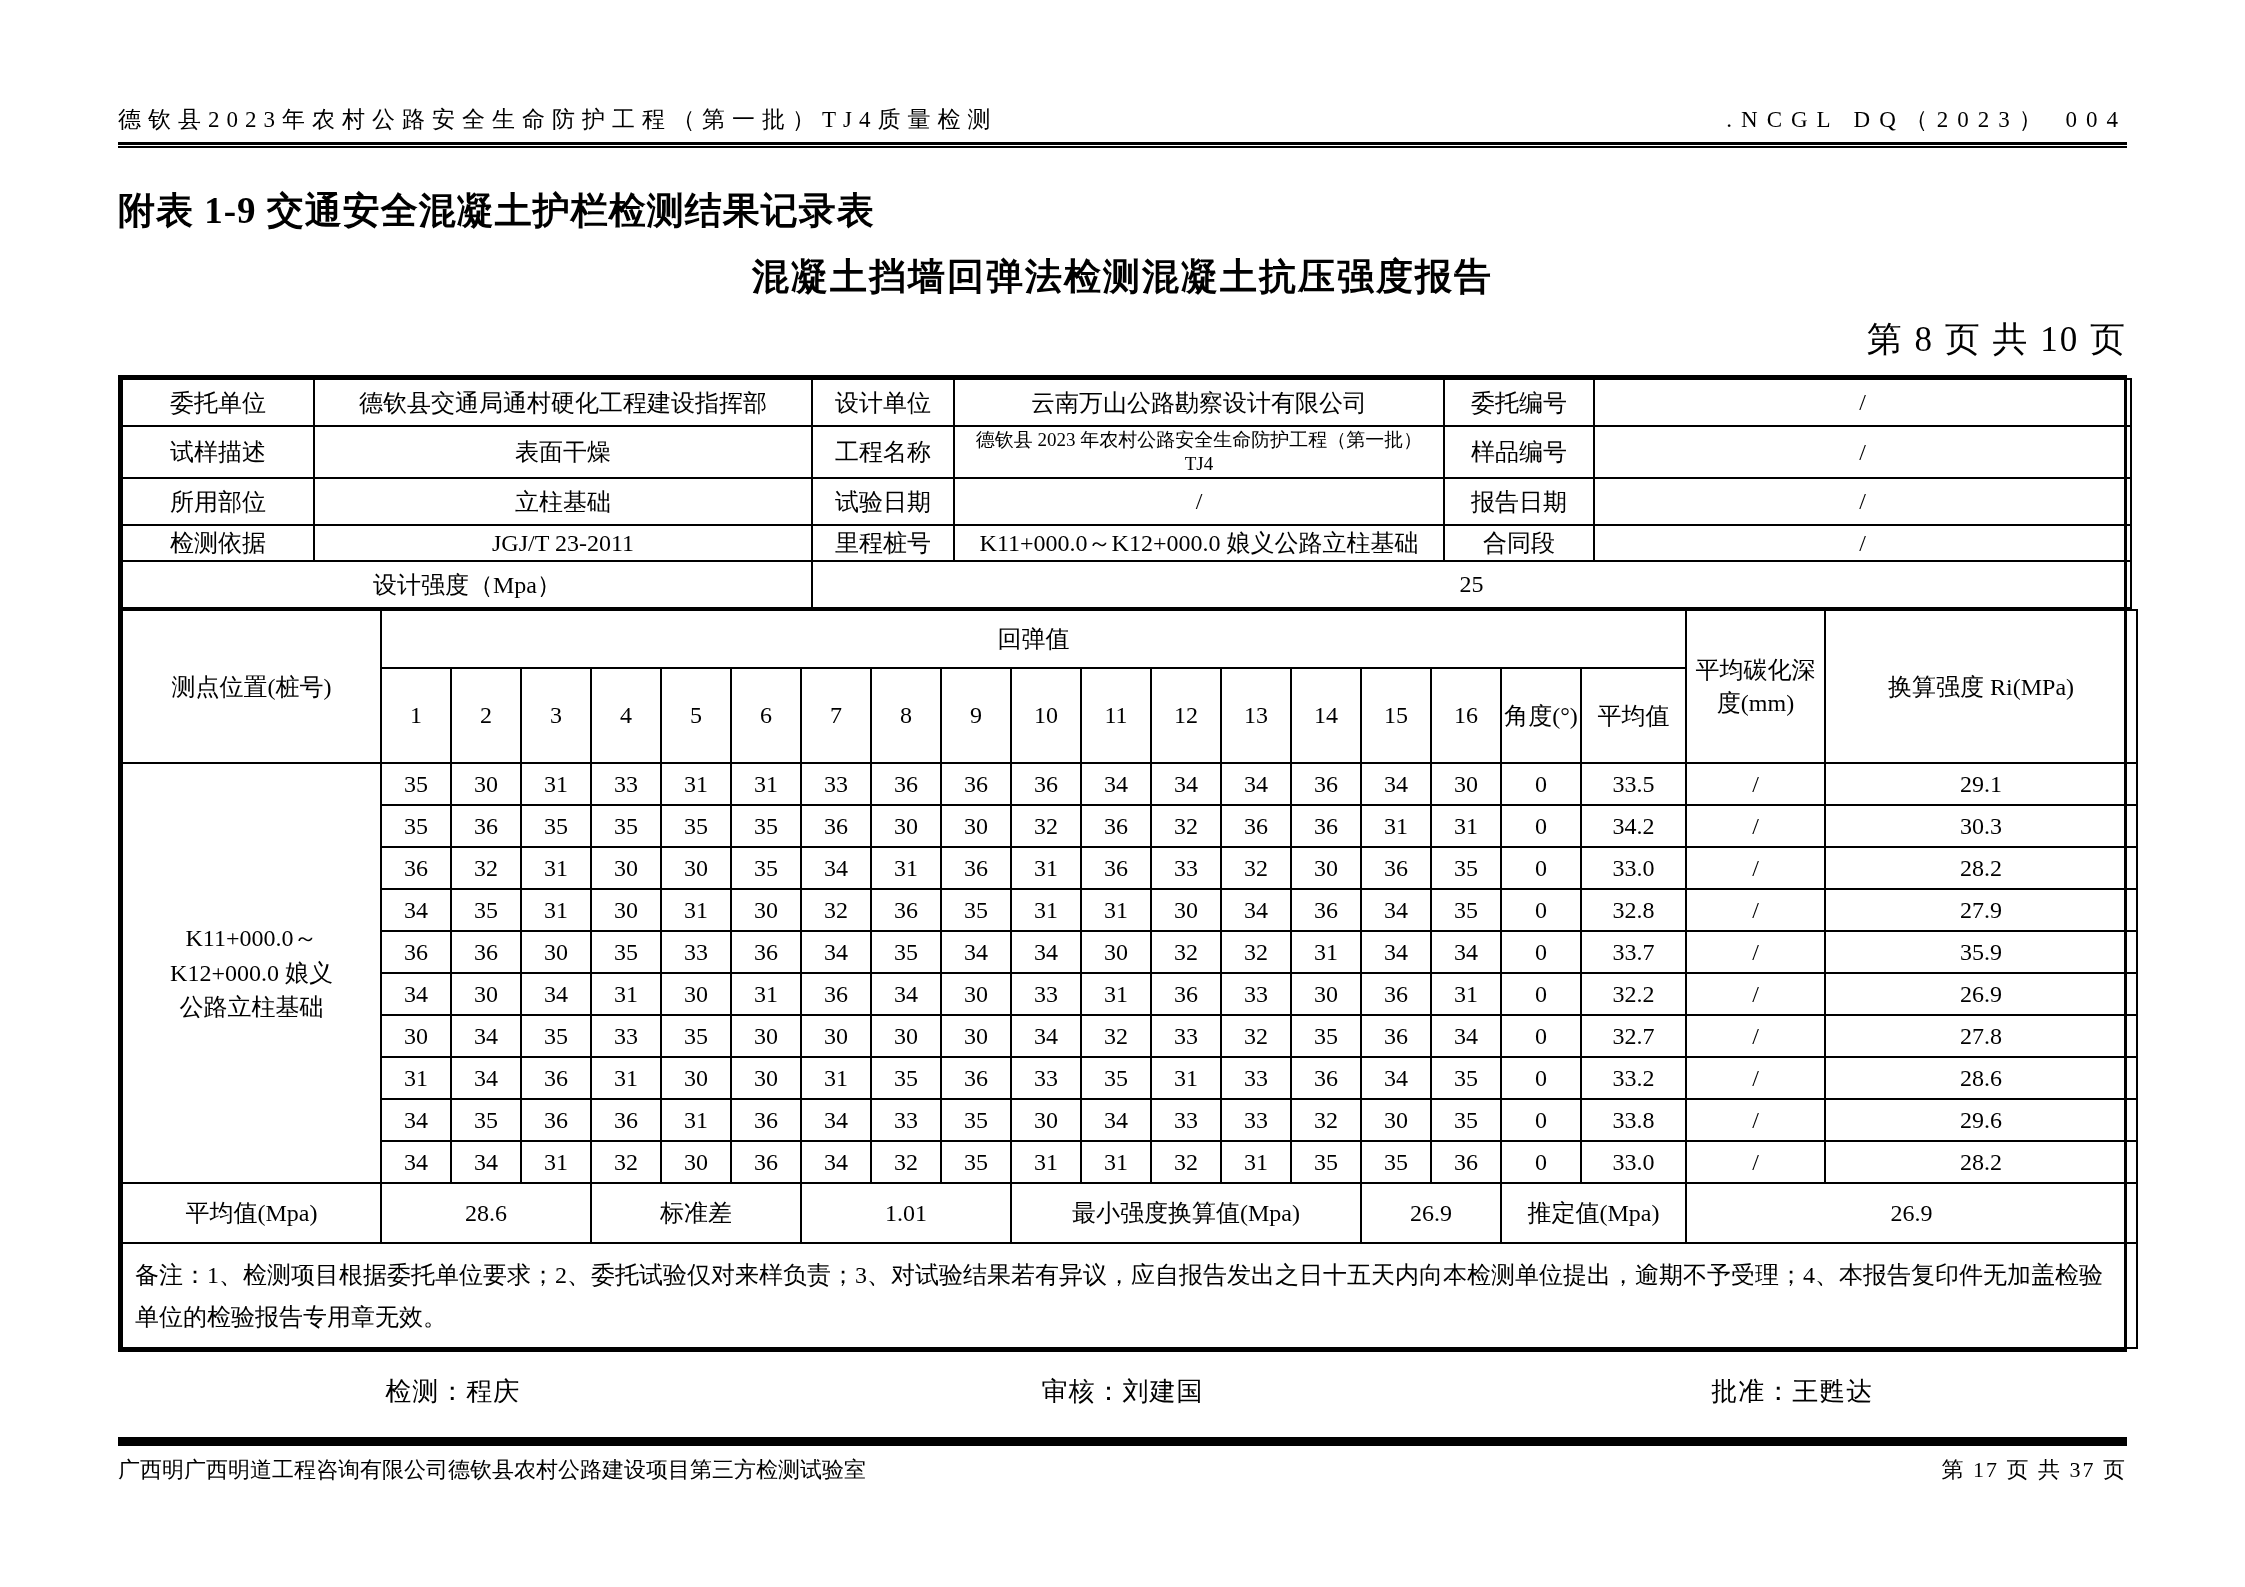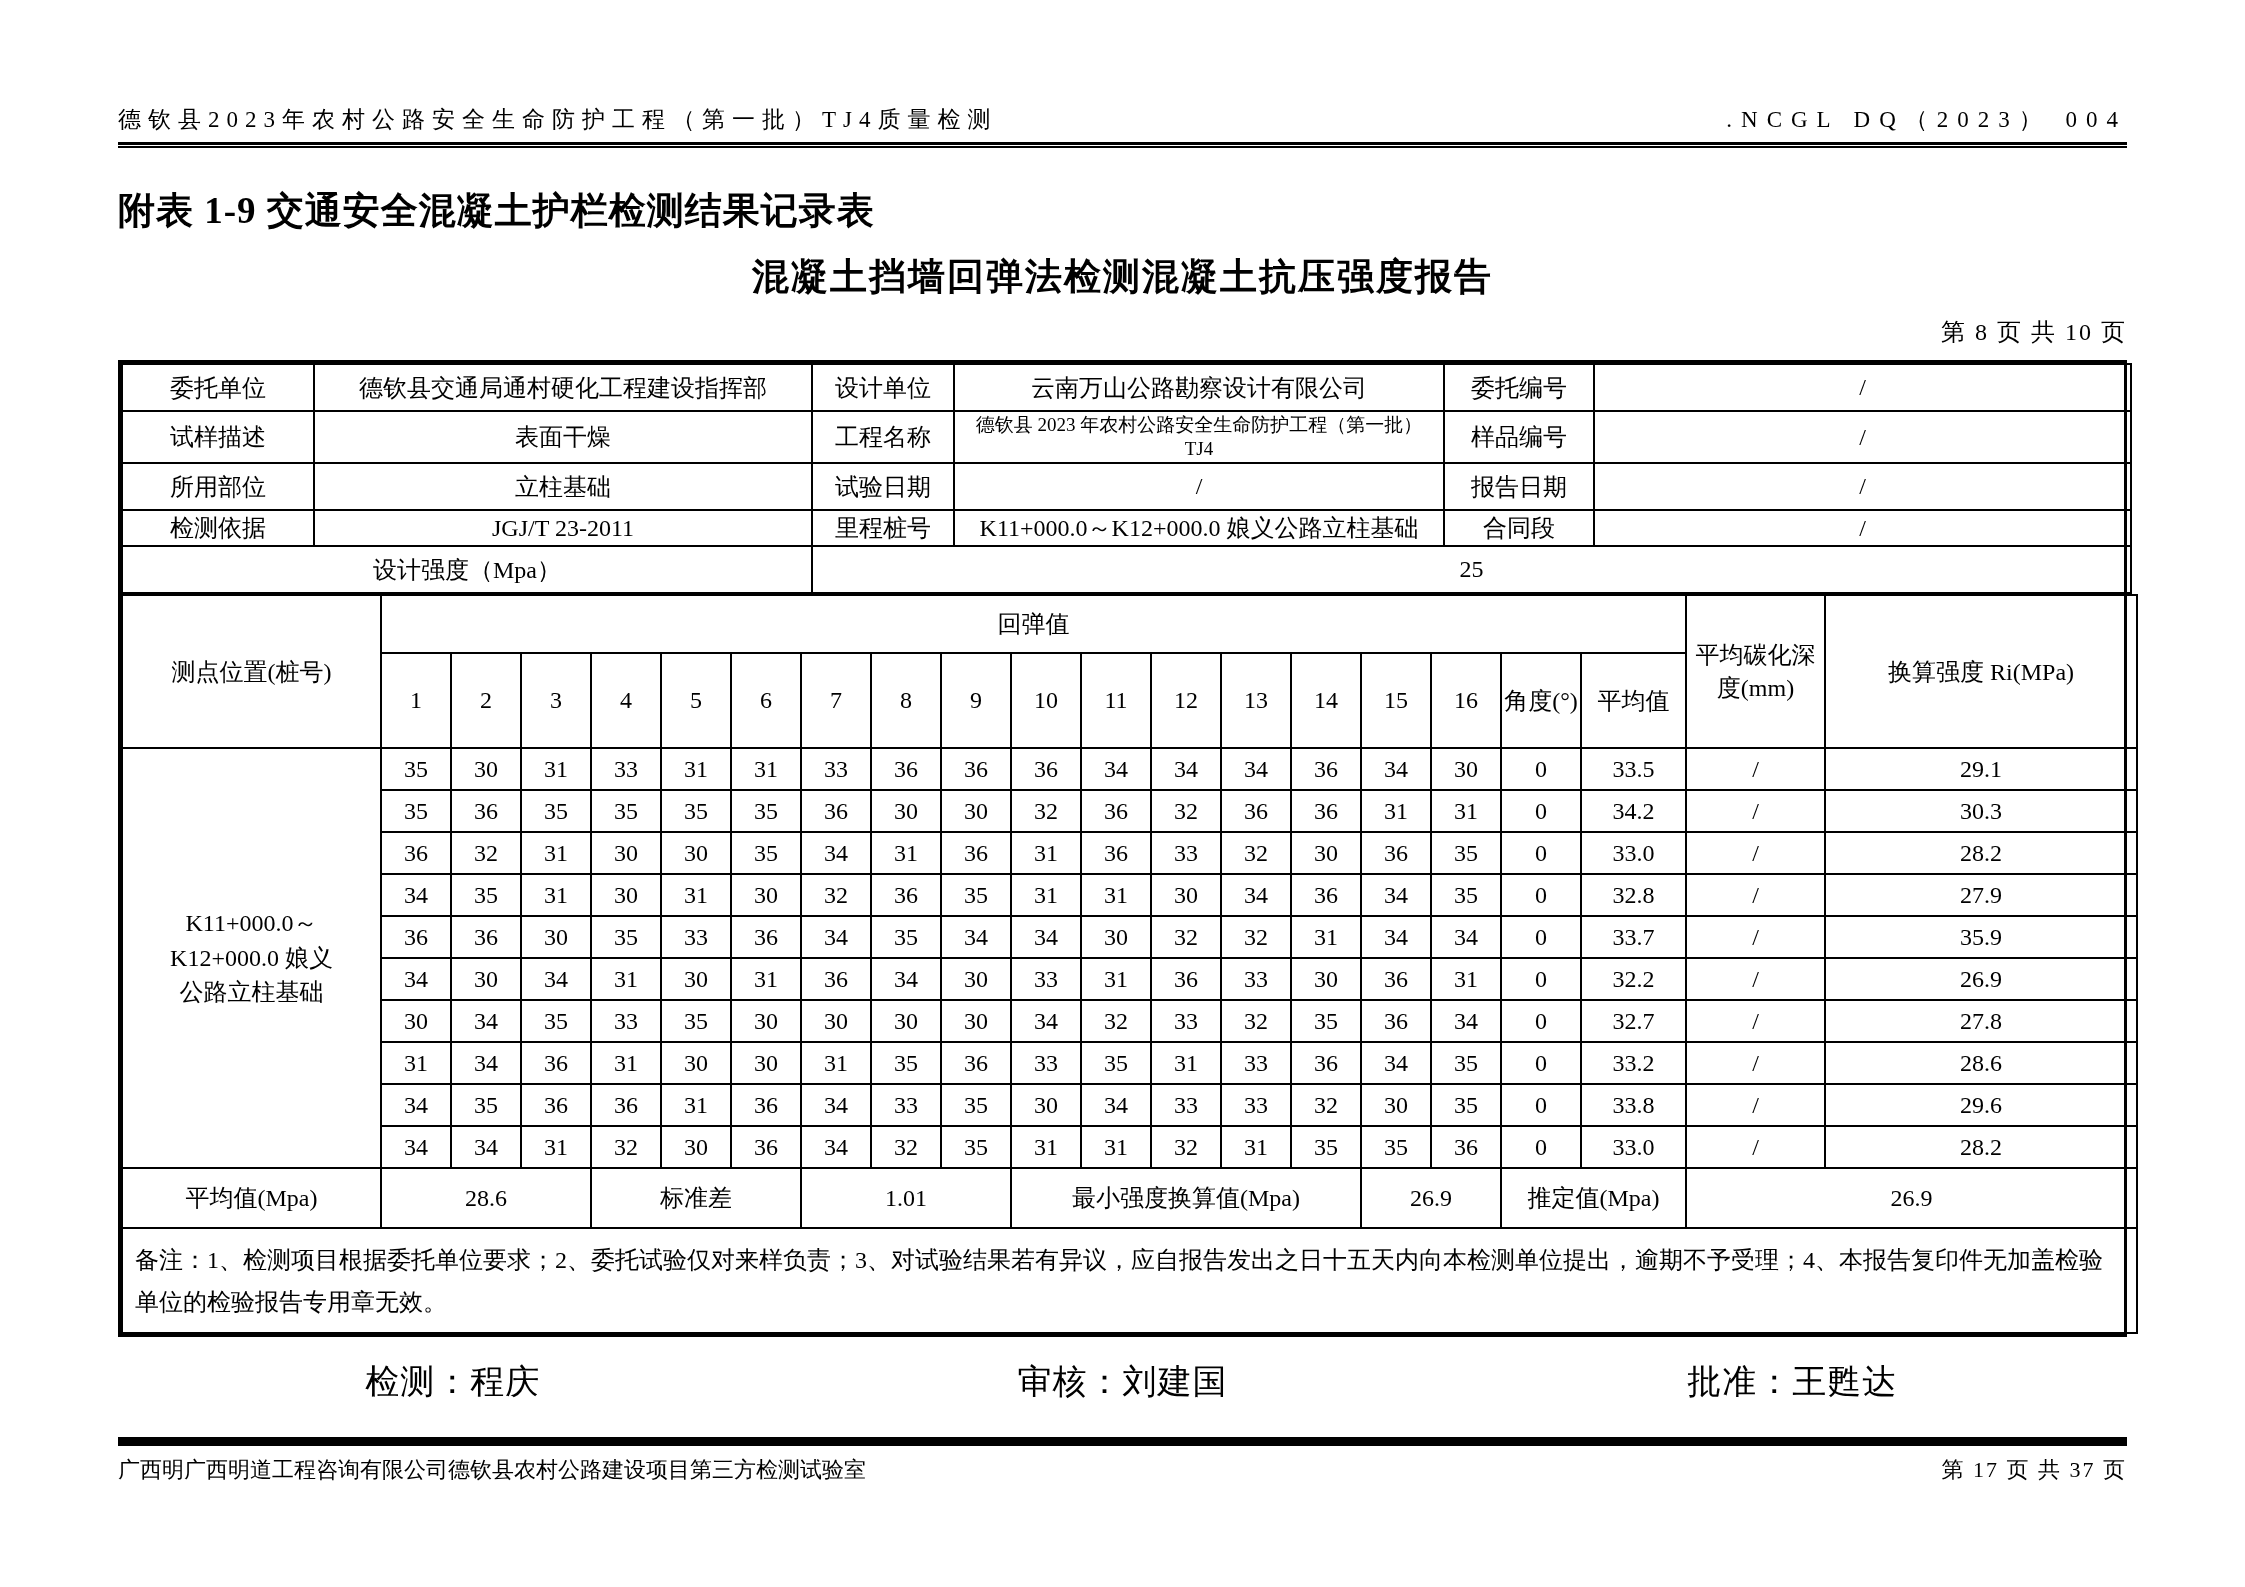--- a/index.html
+++ b/index.html
@@ -10,40 +10,40 @@
     padding:0 118px; position:relative; overflow:hidden;
   }
   
   .doc-header { margin-top:104px; display:flex; justify-content:space-between; align-items:flex-end; }
   .doc-header .hl { font-size:23px; letter-spacing:7px; white-space:nowrap; }
   .doc-header .hr { font-size:23px; letter-spacing:9px; white-space:nowrap; }
   .header-rule { margin-top:7px; height:6px; border-top:3px solid #000; border-bottom:2px solid #000; }
   
   .title1 { margin-top:38px; font-size:37px; font-weight:bold; letter-spacing:1px; }
   .title2 { margin-top:16px; font-size:37px; font-weight:bold; letter-spacing:2px; text-align:center; }
-  .page-indicator { margin-top:14px; text-align:right; font-size:24px; letter-spacing:2px; }
+  .page-indicator { margin-top:14px; text-align:right; font-size:35px; letter-spacing:2px; }
   
   .table-wrapper { margin-top:12px; border:3px solid #000; }
   table { border-collapse:collapse; width:100%; table-layout:fixed; }
   td { border:2px solid #000; text-align:center; vertical-align:middle; font-size:24px; overflow:hidden; }
   .info-table tr { height:47px; }
   .info-table tr.r2 { height:52px; }
   .info-table tr.r4 { height:36px; }
   .info-table .proj-val { font-size:19px; line-height:1.25; white-space:pre-line; }
   .main-table tr.h1 { height:58px; }
   .main-table tr.h2 { height:95px; }
   .main-table tr.datarow { height:42px; }
   .main-table tr.summary { height:60px; }
   .main-table tr.notes { height:105px; }
   .main-table .pos-cell { white-space:pre-line; line-height:1.45; font-size:24px; }
   .main-table .carb-head { line-height:1.35; }
   .notes td { text-align:left; padding:8px 12px; line-height:1.75; font-size:24px; }
   
   .signatures { margin-top:22px; display:grid; grid-template-columns:1fr 1fr 1fr; }
-  .signatures span { font-size:34px; letter-spacing:1px; justify-self:center; }
+  .signatures span { font-size:26px; letter-spacing:1px; justify-self:center; }
   
   .footer-bar { position:absolute; left:118px; right:118px; top:1437px; height:9px; background:#000; }
   .doc-footer { position:absolute; left:118px; right:118px; top:1455px; display:flex; justify-content:space-between; }
   .doc-footer .fl { font-size:22px; }
   .doc-footer .fr { font-size:22px; letter-spacing:2px;font-family:Liberation Serif, serif; }
 </style>
 </head>
 <body>
 
 <div class="page">

